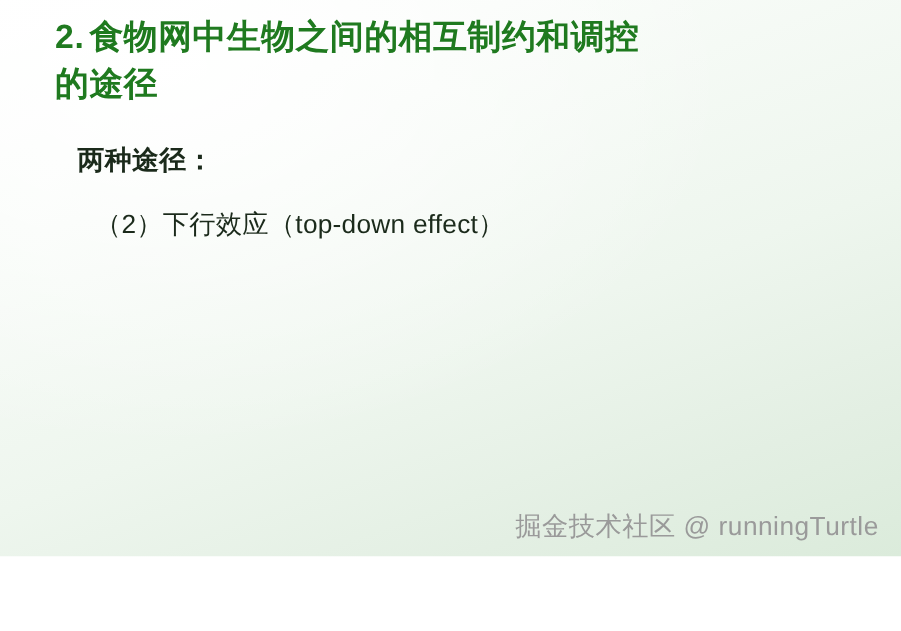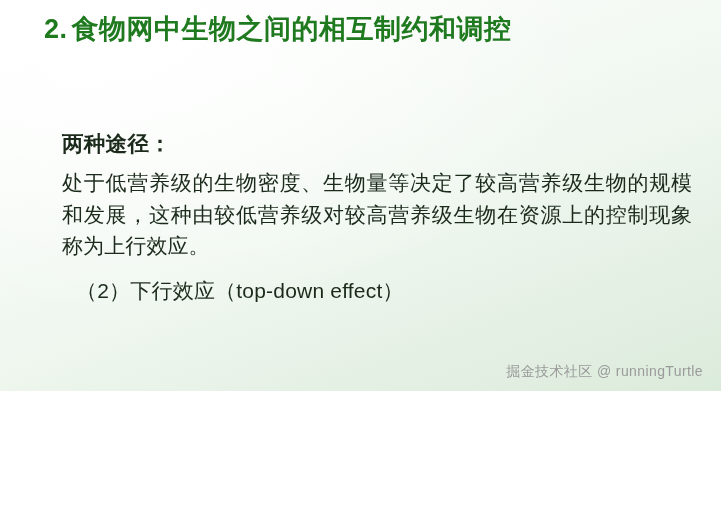--- a/index.html
+++ b/index.html
@@ -8,21 +8,21 @@
   }
   body {
     width: 721px;
     height: 505px;
     overflow: hidden;
     font-family: "Liberation Sans", "DejaVu Sans", sans-serif;
   }
   .slide {
     position: relative;
     width: 721px;
-    height: 391px;
+    height: 445px;
     box-sizing: border-box;
     background: linear-gradient(160deg, #ffffff 0%, #f7fbf7 28%, #eef6ee 58%, #e3efe3 82%, #dbebdb 100%);
     overflow: hidden;
   }
   .slide::before {
     content: "";
     position: absolute;
     left: 0; top: 0; right: 0; bottom: 0;
     background: radial-gradient(ellipse at 18% 12%, rgba(255,255,255,0.95) 0%, rgba(255,255,255,0.0) 55%);
     pointer-events: none;
@@ -38,21 +38,21 @@
     line-height: 1.42;
     letter-spacing: 0.5px;
     text-shadow: 0 1px 0 rgba(255,255,255,0.6);
   }
   .title .num {
     margin-right: 4px;
   }
   .body {
     position: absolute;
     left: 62px;
-    top: 128px;
+    top: 112px;
     width: 630px;
     color: #1b2a1b;
     font-size: 21px;
     line-height: 1.52;
   }
   .subhead {
     font-weight: bold;
     font-size: 21.5px;
     margin-bottom: 6px;
     letter-spacing: 0.3px;
@@ -68,36 +68,36 @@
     letter-spacing: 0.1px;
   }
   .gap {
     height: 9px;
   }
   .watermark {
     position: absolute;
     right: 18px;
     bottom: 10px;
     color: #9a9a9a;
-    font-size: 14px;
+    font-size: 21px;
     letter-spacing: 0.4px;
     white-space: nowrap;
   }
 </style>
 </head>
 <body>
 
 <div class="slide">
 
   <div class="title">
     <span class="num">2.</span><span>食物网中生物之间的相互制约和调控</span><br>
+    <span>的途径</span>
   </div>
 
   <div class="body">
     <div class="subhead">两种途径：</div>
-    <div class="para">处于低营养级的生物密度、生物量等决定了较高营养级生物的规模和发展，这种由较低营养级对较高营养级生物在资源上的控制现象称为上行效应。</div>
     <div class="gap"></div>
     <div class="item-head">（2）下行效应（top-down effect）</div>
   </div>
 
   <div class="watermark">掘金技术社区 @ runningTurtle</div>
 
 </div>
 
 </body></html>

